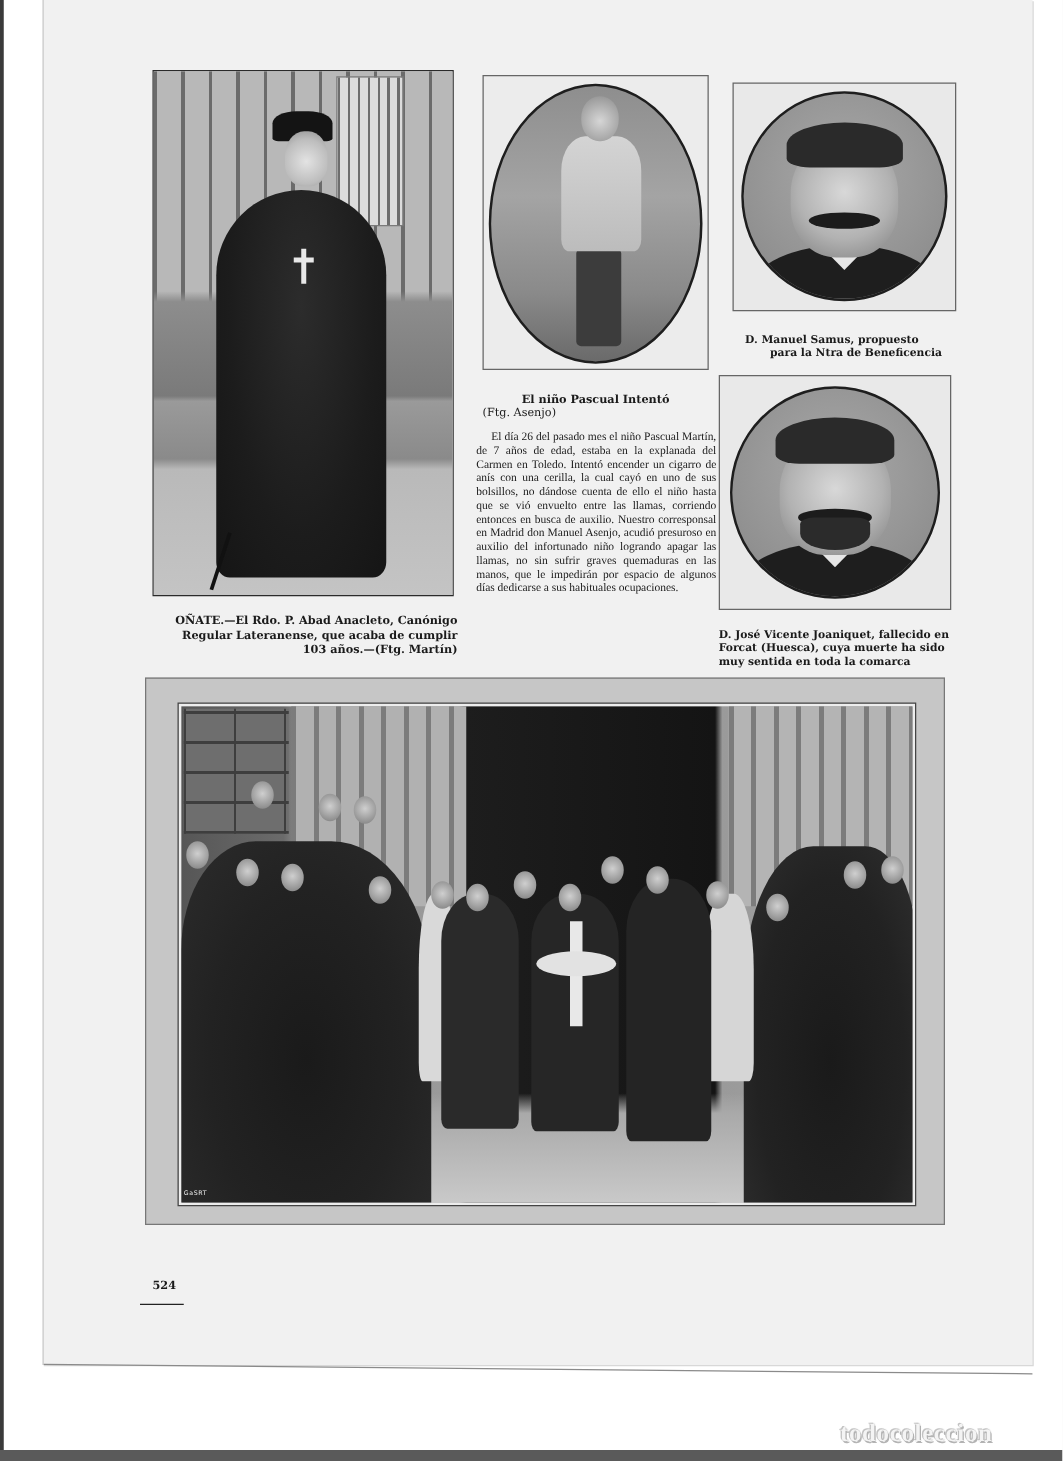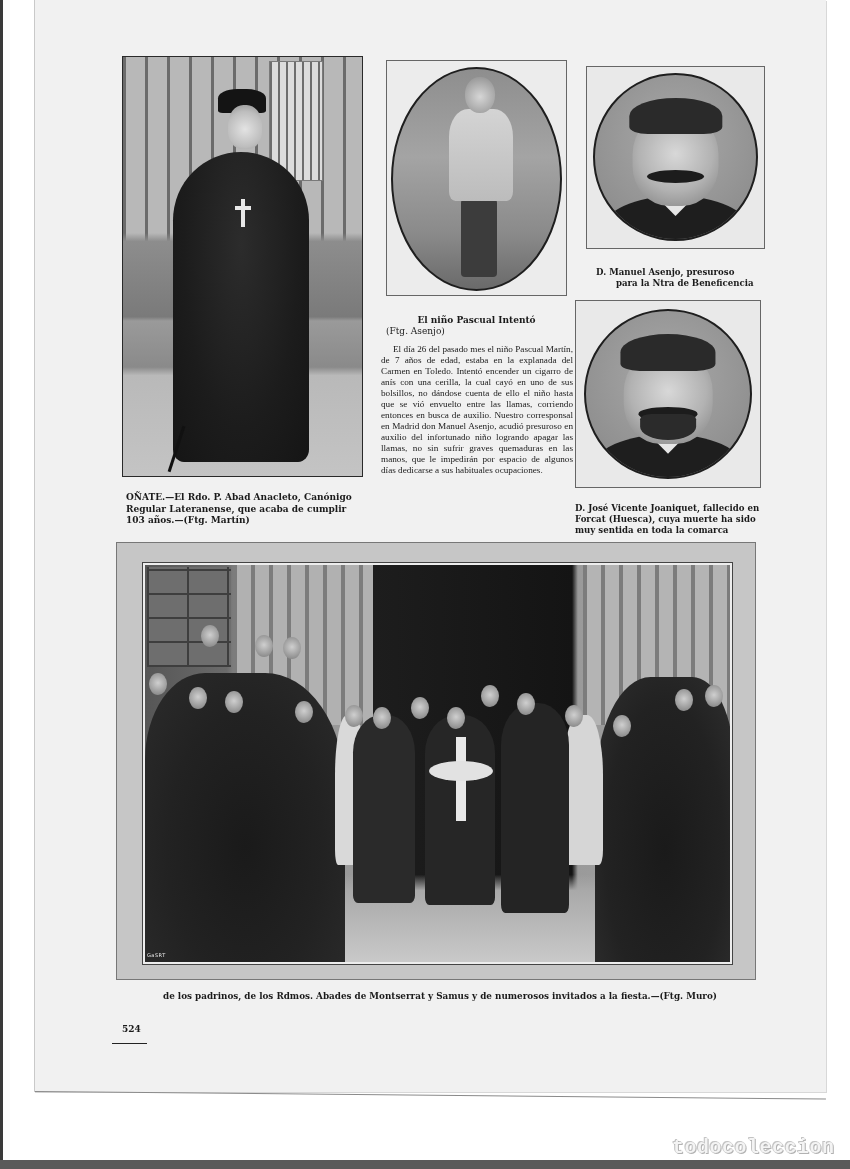--- a/index.html
+++ b/index.html
@@ -148,34 +148,34 @@
     .abbot { position: absolute; left: 280px; top: 150px; width: 70px; height: 190px; background: #262626; border-radius: 45% 45% 6% 6% / 20% 20% 4% 4%; }
     .abbot-stole { position: absolute; left: 311px; top: 172px; width: 10px; height: 84px; background: #e8e8e8; }
     .abbot-sleeves { position: absolute; left: 284px; top: 196px; width: 64px; height: 20px; background: #e2e2e2; border-radius: 50%; }
     .official { position: absolute; left: 356px; top: 138px; width: 68px; height: 210px; background: #242424; border-radius: 45% 45% 6% 6% / 20% 20% 4% 4%; }
     .heads { position: absolute; left: 0; top: 60px; width: 589px; height: 120px; }
     .heads span { position: absolute; width: 18px; height: 22px; border-radius: 50%; background: radial-gradient(circle at 50% 45%, #cfcfcf, #7a7a7a); }
     .photographer-mark { position: absolute; left: 2px; bottom: 4px; font: 5px "DejaVu Sans", sans-serif; color: #eee; letter-spacing: 0.5px; }
 
     
     .caption { position: absolute; font-family: "DejaVu Serif", serif; font-size: 9.4px; line-height: 11px; color: #1a1a1a; }
-    #cap-abad { left: 126px; top: 492px; width: 240px; text-align: left; font-weight: bold; font-size: 9px; line-height: 11.5px; }
+    #cap-abad { left: 126px; top: 492px; width: 240px; text-align: right; font-weight: bold; font-size: 9px; line-height: 11.5px; }
     #cap-nino-title { left: 386px; top: 315px; width: 181px; text-align: center; font-weight: bold; font-size: 9px; }
     #cap-nino-credit { left: 386px; top: 326px; width: 181px; text-align: left; font-size: 9px; }
     #body-nino { left: 381px; top: 344px; width: 192px; font-size: 9.2px; line-height: 11px; text-align: justify; text-indent: 12px; font-family: Liberation Serif, serif; }
     #cap-asenjo { left: 596px; top: 267px; width: 170px; font-weight: bold; font-size: 8.6px; line-height: 11px; }
     #cap-asenjo .l2 { padding-left: 20px; display: block; }
     #cap-joaniquet { left: 575px; top: 503px; width: 190px; font-weight: bold; font-size: 8.6px; line-height: 11px; }
     #cap-logrono { left: 130px; top: 990px; width: 620px; font-weight: bold; font-size: 8.8px; line-height: 13px; text-align: center; }
     #page-number { left: 122px; top: 1024px; font-weight: bold; font-size: 9px; }
     #page-rule { position: absolute; left: 112px; top: 1043px; width: 35px; height: 1px; background: #222; }
 
     .watermark {
       position: absolute; left: 672px; top: 1136px;
-      font-family: Liberation Mono, monospace; font-weight: bold; font-size: 20px; letter-spacing: 0.5px;
+      font-family: Liberation Serif, serif; font-weight: bold; font-size: 20px; letter-spacing: 0.5px;
       color: #f4f4f4;
       text-shadow: 0 0 1px #9a9a9a, 1px 1px 0 #b5b5b5, -1px -1px 0 #c8c8c8;
     }
   </style>
 </head>
 <body>
 
 <div class="scan-edge-left"></div>
 
 <div class="sheet"></div>
@@ -210,21 +210,21 @@
   <div class="circle">
     <div class="suit"></div>
     <div class="collar"></div>
     <div class="face"></div>
     <div class="hair"></div>
     <div class="mustache"></div>
   </div>
 </div>
 
 <div class="caption" id="cap-asenjo">
-  <span>D. Manuel Asenjo, presuroso</span>
+  <span>D. Manuel Samus, propuesto</span>
   <span class="l2">para la Ntra de Beneficencia</span>
 </div>
 
 <div class="photo round-frame" id="photo-joaniquet">
   <div class="circle">
     <div class="suit"></div>
     <div class="collar"></div>
     <div class="face"></div>
     <div class="hair"></div>
     <div class="mustache"></div>
@@ -265,21 +265,20 @@
     <span style="left:372px;top:68px"></span>
     <span style="left:420px;top:80px"></span>
     <span style="left:468px;top:90px"></span>
     <span style="left:530px;top:64px"></span>
     <span style="left:560px;top:60px"></span>
   </div>
   <div class="photographer-mark">GaSRT</div>
 </div>
 
 <div class="caption" id="cap-logrono">
-  <div>de los padrinos, de los Rdmos. Abades de Montserrat y Samus y de numerosos invitados a la fiesta.—(Ftg. Muro)</div>
 </div>
 
 <div class="caption" id="page-number">524</div>
 <div id="page-rule"></div>
 
 <div class="watermark">todocoleccion</div>
 
 <div class="scan-edge-bottom"></div>
 
 </body></html>

